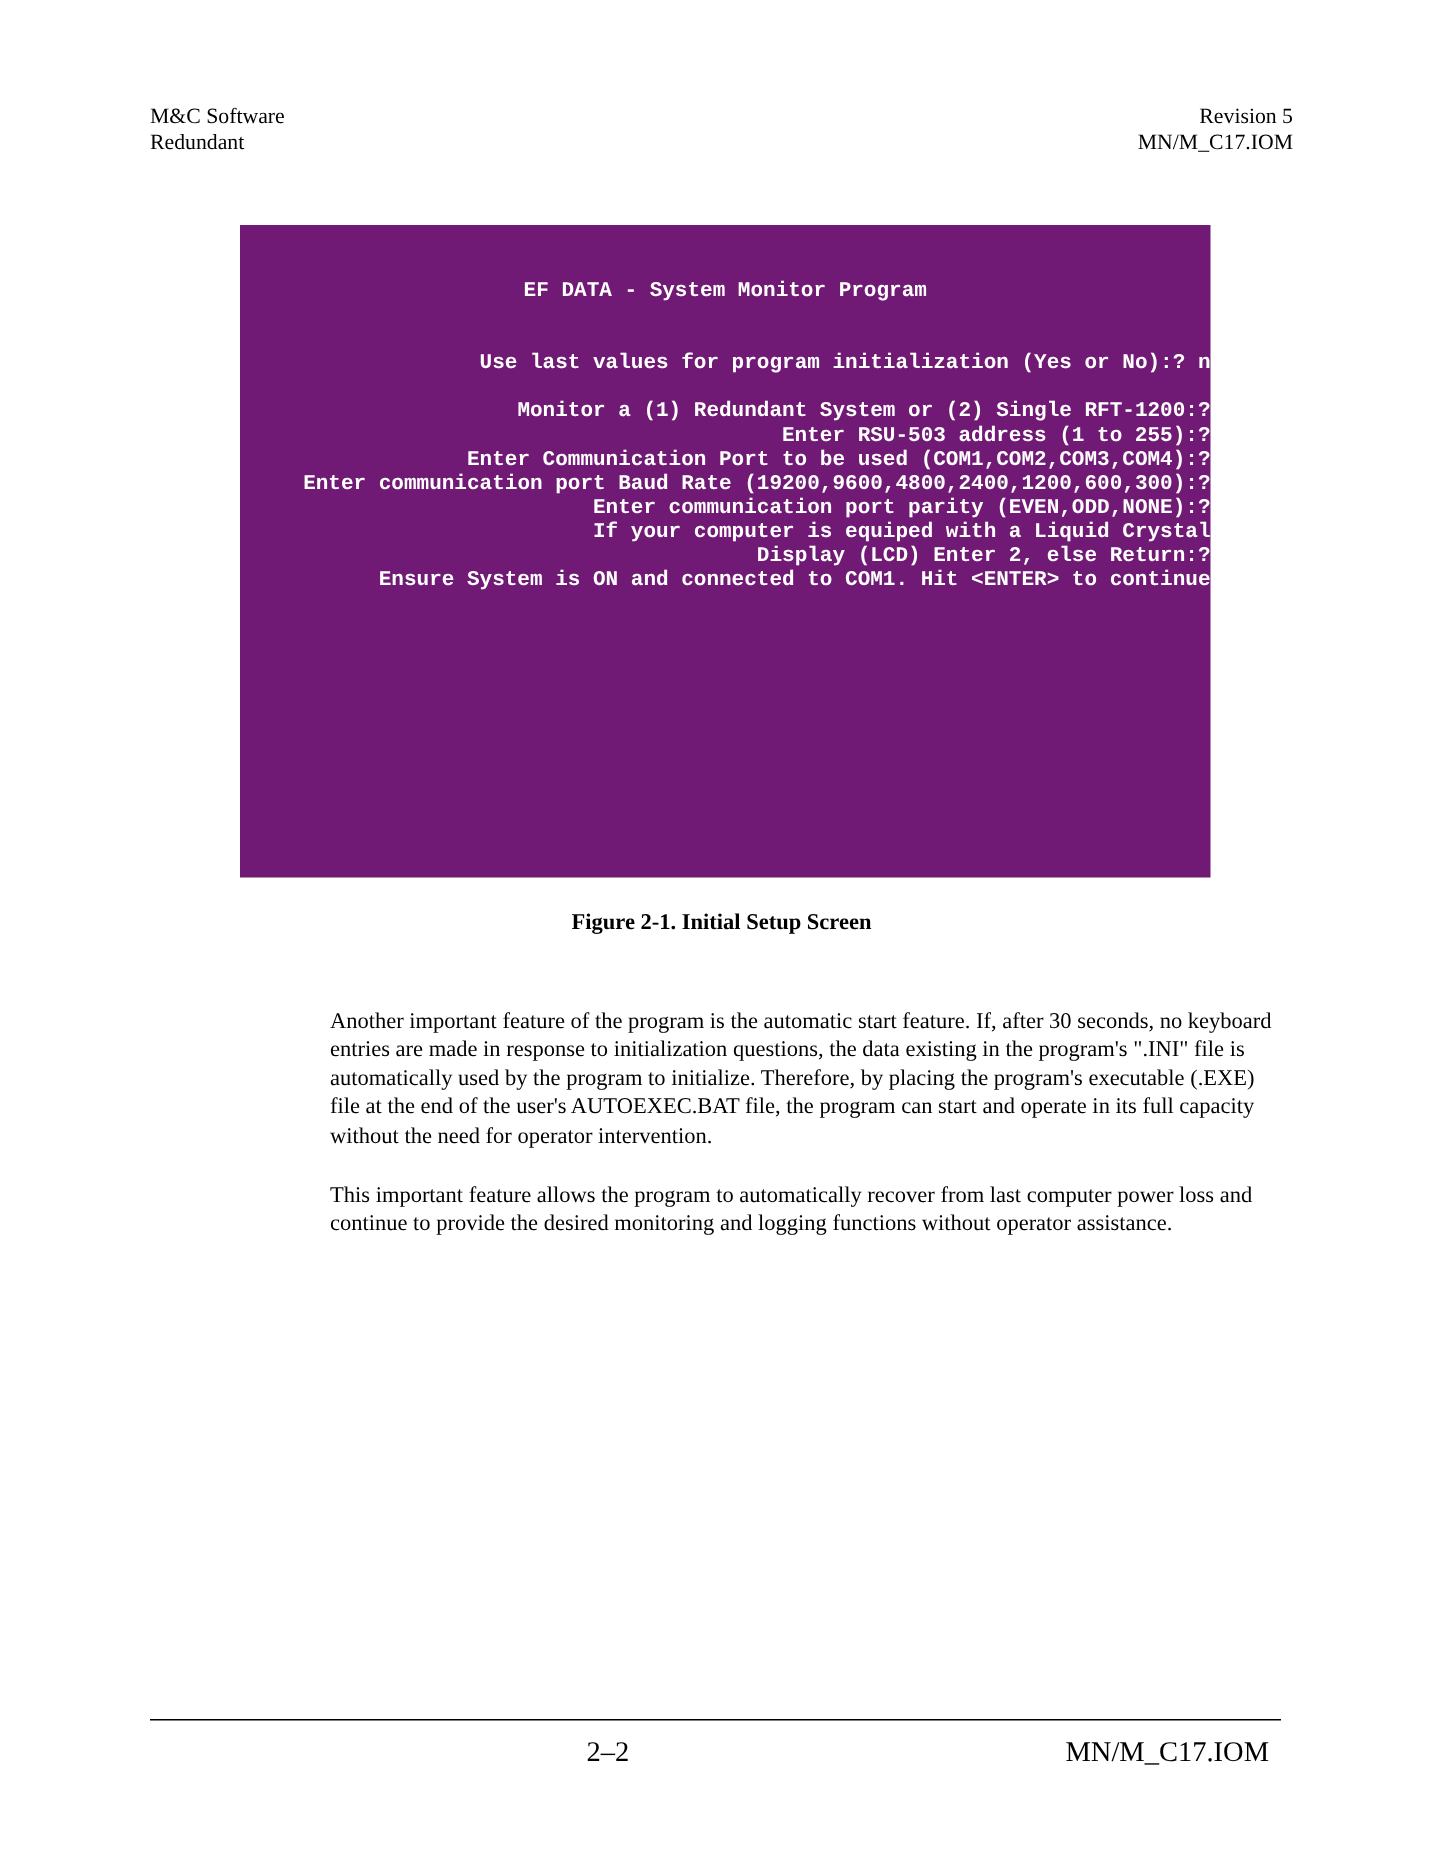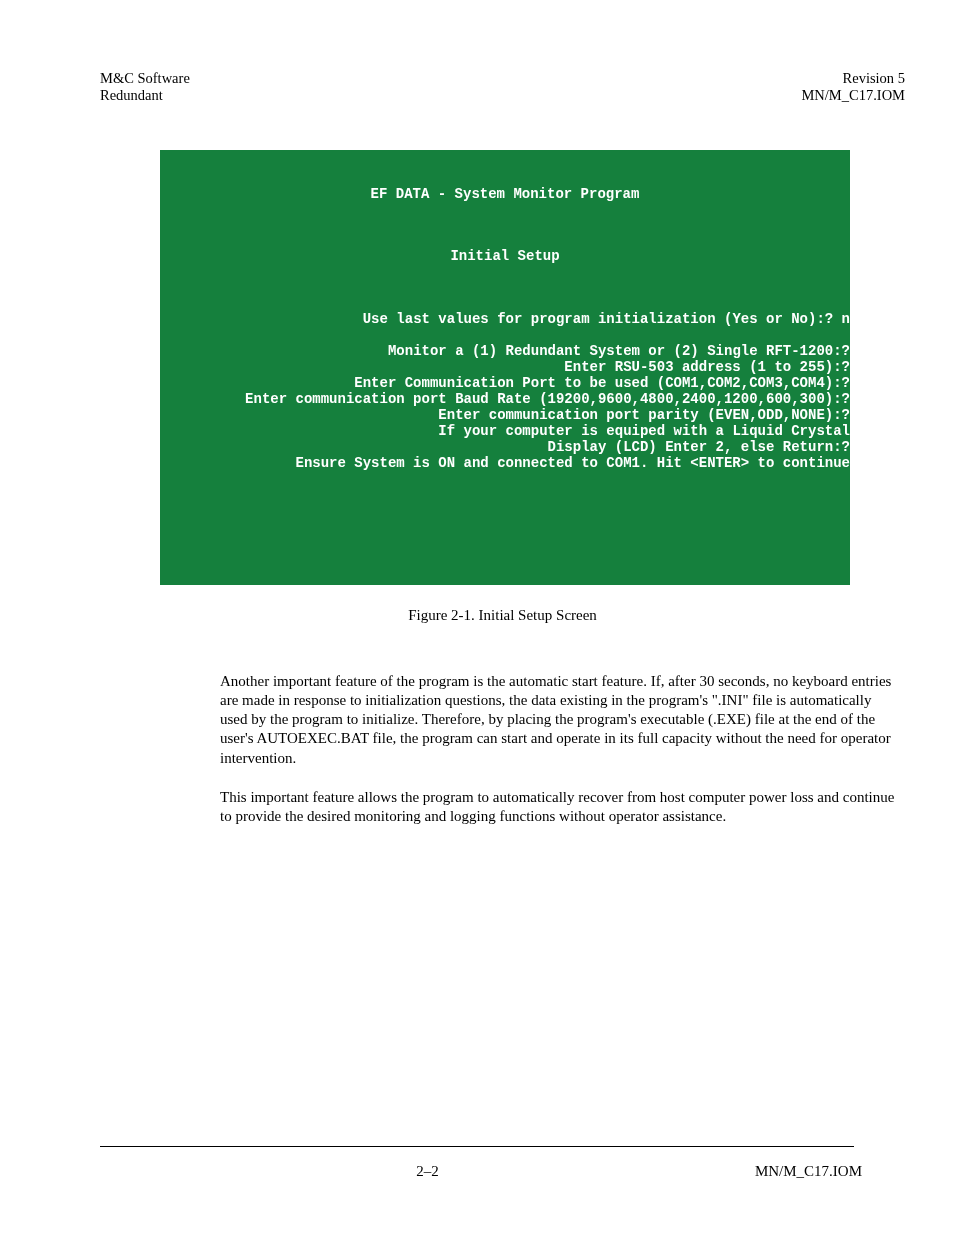--- a/index.html
+++ b/index.html
@@ -7,32 +7,32 @@
     padding: 0;
     background: #fff;
     width: 954px;
     font-family: "Times New Roman", Times, serif;
     color: #000;
   }
   .page {
     width: 954px;
     min-height: 1235px;
     box-sizing: border-box;
-    padding: 70px 49px 40px 100px;
+    padding: 70px 92px 40px 100px;
     position: relative;
   }
   .hdr {
     display: flex;
     justify-content: space-between;
     font-size: 14.5px;
     line-height: 1.2;
     margin-bottom: 45px;
   }
   .terminal {
-    background: #15803d;
+    background: #701a75;
     color: #fff;
     font-family: "Courier New", monospace;
     font-size: 14px;
     font-weight: bold;
     line-height: 1.15;
     padding: 2px 0 6px 0;
     margin: 0 55px 0 60px;
     min-height: 427px;
     white-space: pre;
     overflow: hidden;
@@ -48,21 +48,21 @@
     margin-top: 14px;
     margin-bottom: 14px;
   }
   .terminal .body {
     display:block;
     padding-left: 0px;
     text-align: right;
   }
   .caption {
     text-align: center;
-    font-weight: normal;
+    font-weight: bold;
     font-size: 15px;
     margin-top: 22px;
     margin-bottom: 48px;
   }
   .para {
     font-size: 15px;
     line-height: 1.28;
     margin: 0 0 20px 0;
     padding-left: 120px;
     padding-right: 10px;
@@ -73,25 +73,25 @@
     border: 0;
     border-top: 1px solid #000;
     position: absolute;
     left: 100px;
     right: 100px;
     bottom: 80px;
   }
   .footer {
     position: absolute;
     left: 100px;
-    right: 92px;
+    right: 108px;
     bottom: 55px;
     display: flex;
     justify-content: space-between;
-    font-size: 15px;
+    font-size: 19px;
   }
   .footer .c { flex:1; text-align:center; }
   .footer .r { text-align:right; }
   .footer .l { text-align:left; }
 </style>
 </head>
 <body>
 
 <div class="page">
 
@@ -101,37 +101,36 @@
       <div>Redundant</div>
     </div>
     <div style="text-align:right">
       <div>Revision 5</div>
       <div>MN/M_C17.IOM</div>
     </div>
   </div>
 
   <div class="terminal">
     <span class="title1">EF DATA - System Monitor Program</span>
-    <span class="title2">Initial Setup</span>
     <span class="body">Use last values for program initialization (Yes or No):? n
 
 Monitor a (1) Redundant System or (2) Single RFT-1200:?
 Enter RSU-503 address (1 to 255):?
 Enter Communication Port to be used (COM1,COM2,COM3,COM4):?
 Enter communication port Baud Rate (19200,9600,4800,2400,1200,600,300):?
 Enter communication port parity (EVEN,ODD,NONE):?
 If your computer is equiped with a Liquid Crystal
              Display (LCD) Enter 2, else Return:?
 Ensure System is ON and connected to COM1. Hit &lt;ENTER&gt; to continue</span>
   </div>
 
   <div class="caption">Figure 2-1.  Initial Setup Screen</div>
 
   <p class="para">Another important feature of the program is the automatic start feature. If, after 30 seconds, no keyboard entries are made in response to initialization questions, the data existing in the program's ".INI" file is automatically used by the program to initialize. Therefore, by placing the program's executable (.EXE) file at the end of the user's AUTOEXEC.BAT file, the program can start and operate in its full capacity without the need for operator intervention.</p>
-  <p class="para">This important feature allows the program to automatically recover from host computer power loss and continue to provide the desired monitoring and logging functions without operator assistance.</p>
+  <p class="para">This important feature allows the program to automatically recover from last computer power loss and continue to provide the desired monitoring and logging functions without operator assistance.</p>
 
   <hr class="footer-rule">
   <div class="footer">
     <span class="l"></span>
     <span class="c">2–2</span>
     <span class="r">MN/M_C17.IOM</span>
   </div>
 
 </div>
 

